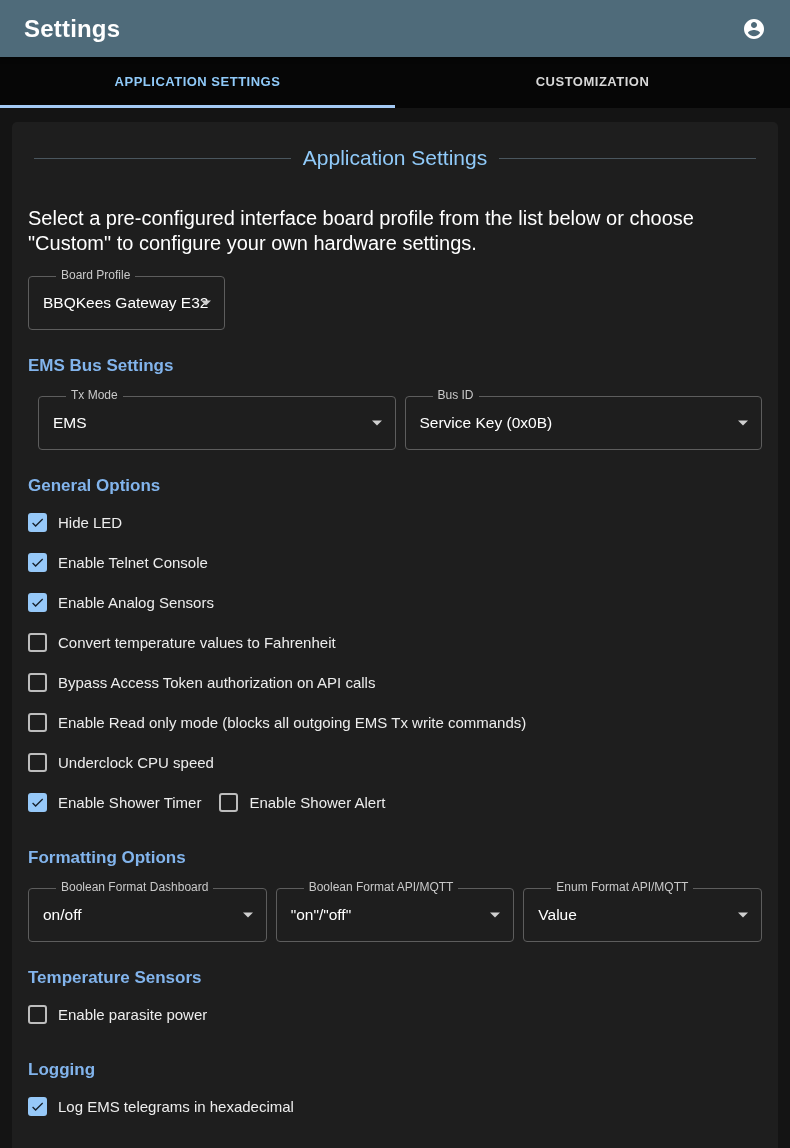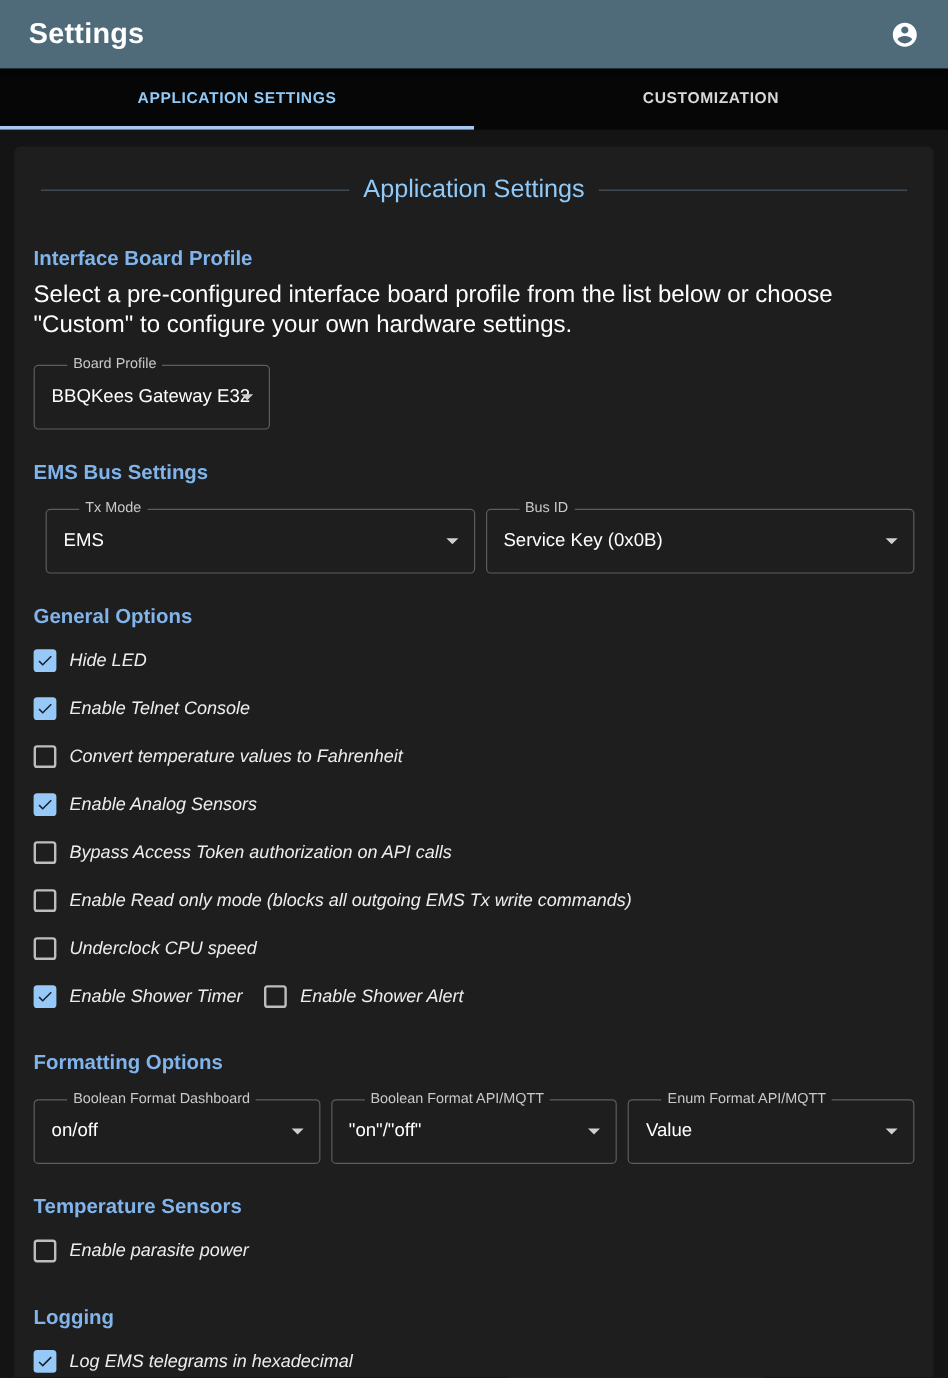--- a/index.html
+++ b/index.html
@@ -59,21 +59,21 @@
     position:absolute;left:14px;top:50%;transform:translateY(-50%);
     font-size:15.5px;color:#fff;white-space:nowrap;
   }
   .caret{
     position:absolute;right:13px;top:50%;transform:translateY(-50%);
     width:0;height:0;border-left:5px solid transparent;border-right:5px solid transparent;
     border-top:5px solid #cfcfcf;
   }
   
   .cb-rows{margin-top:6px;}
-  .cb-row{display:flex;align-items:center;height:40px;font-style:italic;}
+  .cb-row{display:flex;align-items:center;height:40px;}
   .cb-item{display:flex;align-items:center;cursor:pointer;}
   .cb-item + .cb-item{margin-left:18px;}
   .cb-box{
     width:19px;height:19px;box-sizing:border-box;border-radius:3px;margin-right:11px;
     flex:0 0 19px;
   }
   .cb-box.unchecked{border:2px solid #bdbdbd;background:transparent;}
   .cb-box.checked{background:#96c8f8;display:flex;align-items:center;justify-content:center;}
   .cb-box.checked svg{width:15px;height:15px;fill:#16202b;}
   .cb-label{font-size:15px;color:#ededed;}
@@ -98,21 +98,20 @@
 
 <main class="content">
   <div class="card">
     <div class="title-row">
       <span class="line"></span>
       <h1 class="page-title">Application Settings</h1>
       <span class="line"></span>
     </div>
     <div id="sections">
         <section class="sec">
-          <h2 class="sec-title">Interface Board Profile</h2>
           <p class="sec-desc">Select a pre-configured interface board profile from the list below or choose "Custom" to configure your own hardware settings.</p>
           <div class="sel-row cols-1">
             <div class="sel">
               <span class="sel-label">Board Profile</span>
               <span class="sel-value">BBQKees Gateway E32</span>
               <span class="caret"></span>
             </div>
           </div>
         </section>
         <section class="sec">
@@ -148,32 +147,32 @@
                 <span class="cb-box checked">
                   <svg viewBox="0 0 24 24">
                     <path d="M9 16.17 4.83 12l-1.42 1.41L9 19 21 7l-1.41-1.41z"></path>
                   </svg>
                 </span>
                 <span class="cb-label">Enable Telnet Console</span>
               </label>
             </div>
             <div class="cb-row">
               <label class="cb-item">
+                <span class="cb-box checked">
+                  <svg viewBox="0 0 24 24">
+                    <path d="M9 16.17 4.83 12l-1.42 1.41L9 19 21 7l-1.41-1.41z"></path>
+                  </svg>
+                </span>
+                <span class="cb-label">Enable Analog Sensors</span>
+              </label>
+            </div>
+            <div class="cb-row">
+              <label class="cb-item">
                 <span class="cb-box unchecked"></span>
                 <span class="cb-label">Convert temperature values to Fahrenheit</span>
-              </label>
-            </div>
-            <div class="cb-row">
-              <label class="cb-item">
-                <span class="cb-box checked">
-                  <svg viewBox="0 0 24 24">
-                    <path d="M9 16.17 4.83 12l-1.42 1.41L9 19 21 7l-1.41-1.41z"></path>
-                  </svg>
-                </span>
-                <span class="cb-label">Enable Analog Sensors</span>
               </label>
             </div>
             <div class="cb-row">
               <label class="cb-item">
                 <span class="cb-box unchecked"></span>
                 <span class="cb-label">Bypass Access Token authorization on API calls</span>
               </label>
             </div>
             <div class="cb-row">
               <label class="cb-item">

